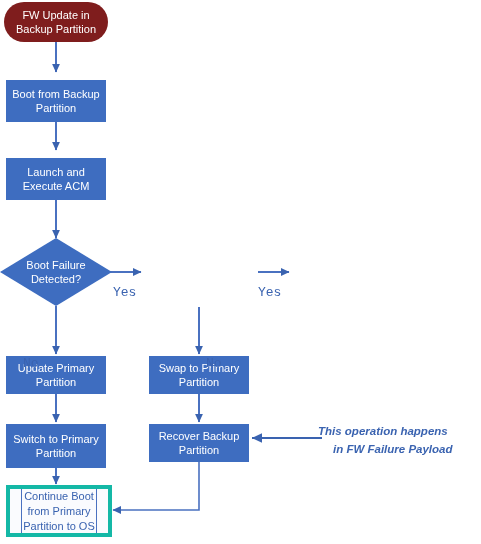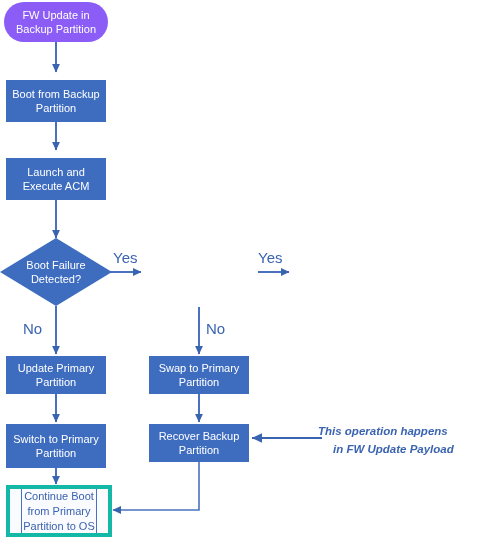--- a/index.html
+++ b/index.html
@@ -23,21 +23,21 @@
     display: flex;
     align-items: center;
     justify-content: center;
     text-align: center;
     color: #ffffff;
     font-size: 11px;
     line-height: 14px;
     font-family: "Liberation Sans", sans-serif;
   }
   .node-terminator {
-    background: #8b5cf6;
+    background: #7f1d1d;
     border-radius: 20px;
   }
   .node-process {
     background: #3E6DC0;
   }
   .node-decision-wrap {
     position: absolute;
     display: flex;
     align-items: center;
     justify-content: center;
@@ -81,24 +81,25 @@
     z-index: 2;
     color: #3A63B0;
     font-size: 11px;
     line-height: 15px;
     text-align: center;
     padding: 0 12px;
   }
   .edge-label {
     position: absolute;
     color: #3A63B0;
-    font-size: 15px;
+    font-size: 13px;
     line-height: 13px;
-    font-family: Liberation Sans, sans-serif;
+    font-family: Liberation Mono, monospace;
     white-space: nowrap;
+    margin-top: 35px;
   }
   .annotation {
     position: absolute;
     color: #3A63B0;
     font-size: 11.5px;
     line-height: 16px;
     font-weight: bold;
     font-style: italic;
     font-family: "Liberation Sans", sans-serif;
     white-space: nowrap;
@@ -197,15 +198,15 @@
 
   <div class="edge-label" style="left:113px; top:251px;">Yes</div>
 
   <div class="edge-label" style="left:23px; top:322px;">No</div>
 
   <div class="edge-label" style="left:258px; top:251px;">Yes</div>
 
   <div class="edge-label" style="left:206px; top:322px;">No</div>
 
   <div class="annotation" style="left:318px; top:423px;">This operation happens</div>
-  <div class="annotation" style="left:333px; top:441px;">in FW Update Payload</div>
+  <div class="annotation" style="left:333px; top:441px;">in FW Failure Payload</div>
 
 </div>
 
 </body></html>

